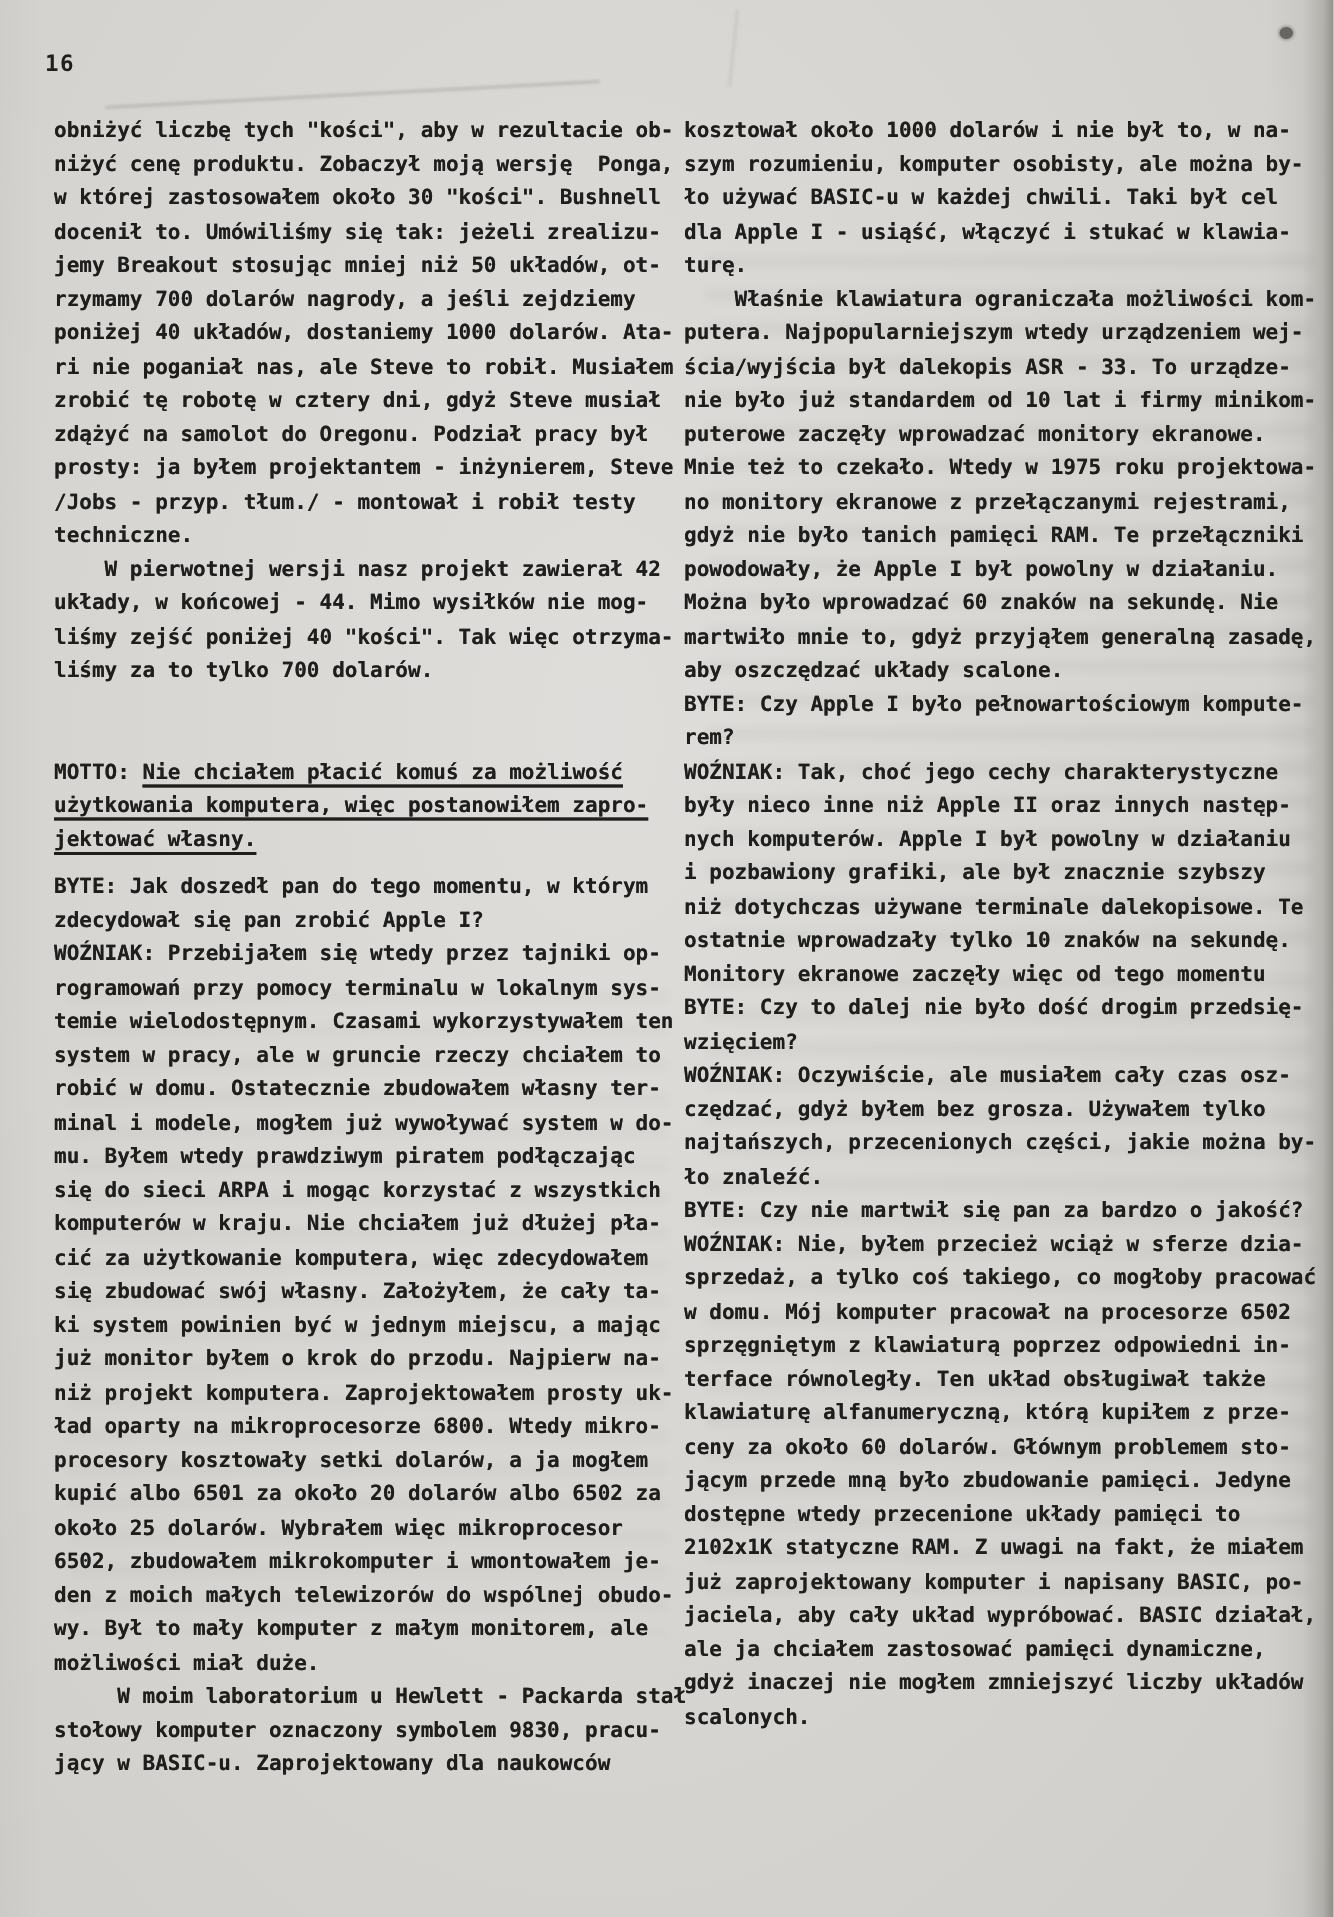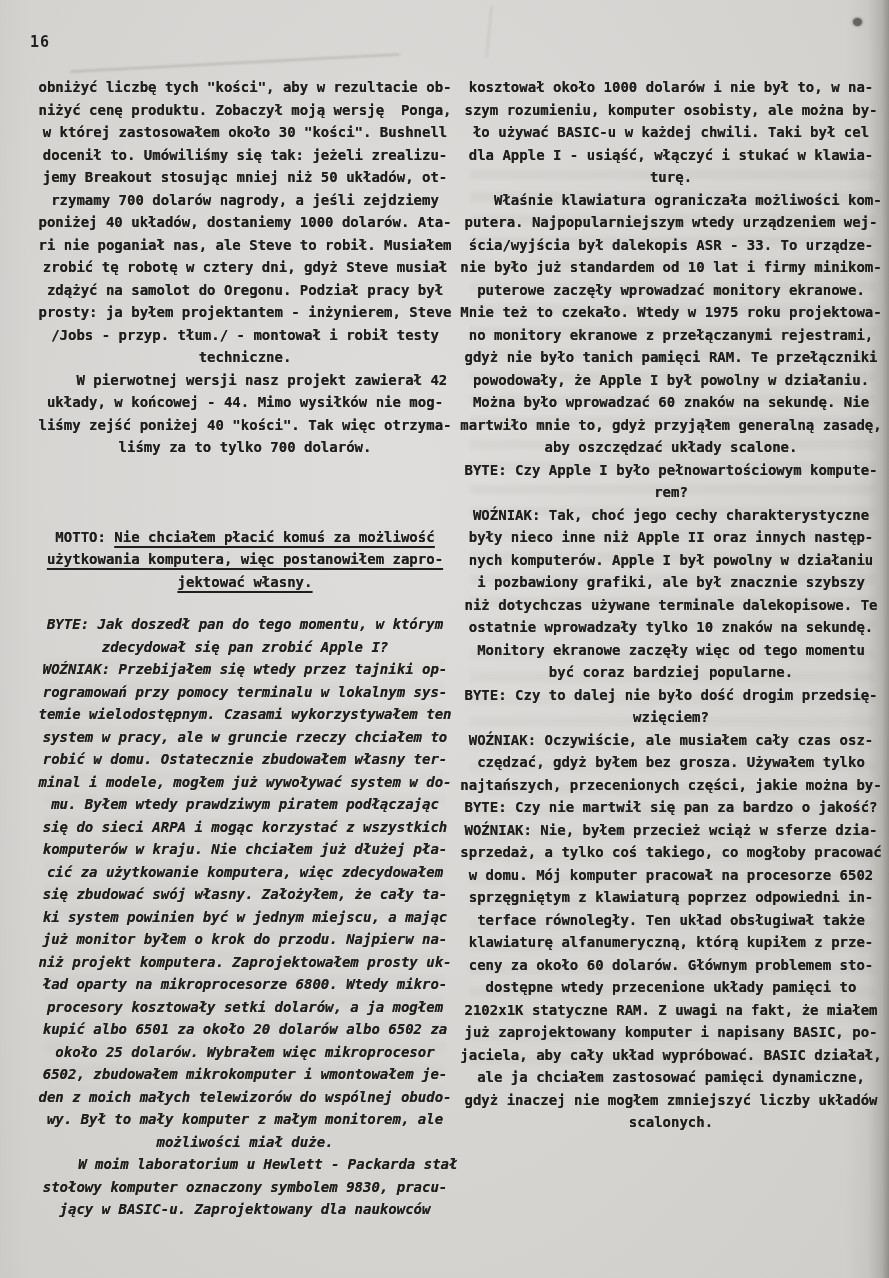--- a/index.html
+++ b/index.html
@@ -14,21 +14,20 @@
     font-family: "DejaVu Sans Mono", "Liberation Mono", monospace;
   }
   .page {
     position: relative;
     width: 889px;
     height: 1278px;
     background:
       radial-gradient(ellipse at 45% 38%, rgba(255,255,255,0.16), rgba(0,0,0,0.045)),
       linear-gradient(90deg, #d3d2cf 0px, #d8d7d4 28px, #d8d7d4 845px, #cfcecb 868px, #b7b6b1 882px, #96948e 889px);
     overflow: hidden;
-    text-align: center;
   }
   
   .bleed {
     position: absolute;
     background: repeating-linear-gradient(180deg,
       rgba(115,113,107,0.14) 0px, rgba(115,113,107,0.14) 9px,
       rgba(115,113,107,0.0) 9px, rgba(115,113,107,0.0) 22.5px);
     filter: blur(2.2px);
     pointer-events: none;
   }
@@ -68,22 +67,22 @@
     font-weight: bold;
     text-shadow: 0 0 0.4px rgba(34,34,32,0.75);
   }
   .col-left  { left: 36px;  width: 418px; }
   .col-right { left: 456px; width: 430px; }
   .line {
     height: 22.5px;
     line-height: 22.5px;
     white-space: pre;
   }
-  .block-motto     { margin-top: 67px; }
-  .block-interview { margin-top: 20px; font-style: italic; }
+  .block-motto     { margin-top: 45px; }
+  .block-interview { margin-top: 9px; }
   .und {
     text-decoration: underline;
     text-underline-offset: 4px;
     text-decoration-thickness: 1.5px;
   }
 </style>
 </head>
 <body>
 
 <div class="page">
@@ -172,34 +171,35 @@
         <div class="line">aby oszczędzać układy scalone.</div>
         <div class="line">BYTE: Czy Apple I było pełnowartościowym kompute-</div>
         <div class="line">rem?</div>
         <div class="line">WOŹNIAK: Tak, choć jego cechy charakterystyczne</div>
         <div class="line">były nieco inne niż Apple II oraz innych następ-</div>
         <div class="line">nych komputerów. Apple I był powolny w działaniu</div>
         <div class="line">i pozbawiony grafiki, ale był znacznie szybszy</div>
         <div class="line">niż dotychczas używane terminale dalekopisowe. Te</div>
         <div class="line">ostatnie wprowadzały tylko 10 znaków na sekundę.</div>
         <div class="line">Monitory ekranowe zaczęły więc od tego momentu</div>
-        <div class="line">być coraz bardziej popularne.</div>
         <div class="line">BYTE: Czy to dalej nie było dość drogim przedsię-</div>
         <div class="line">wzięciem?</div>
         <div class="line">WOŹNIAK: Oczywiście, ale musiałem cały czas osz-</div>
         <div class="line">czędzać, gdyż byłem bez grosza. Używałem tylko</div>
         <div class="line">najtańszych, przecenionych części, jakie można by-</div>
+        <div class="line">ło znaleźć.</div>
         <div class="line">BYTE: Czy nie martwił się pan za bardzo o jakość?</div>
         <div class="line">WOŹNIAK: Nie, byłem przecież wciąż w sferze dzia-</div>
         <div class="line">sprzedaż, a tylko coś takiego, co mogłoby pracować</div>
         <div class="line">w domu. Mój komputer pracował na procesorze 6502</div>
         <div class="line">sprzęgniętym z klawiaturą poprzez odpowiedni in-</div>
         <div class="line">terface równoległy. Ten układ obsługiwał także</div>
         <div class="line">klawiaturę alfanumeryczną, którą kupiłem z prze-</div>
         <div class="line">ceny za około 60 dolarów. Głównym problemem sto-</div>
+        <div class="line">jącym przede mną było zbudowanie pamięci. Jedyne</div>
         <div class="line">dostępne wtedy przecenione układy pamięci to</div>
         <div class="line">2102x1K statyczne RAM. Z uwagi na fakt, że miałem</div>
         <div class="line">już zaprojektowany komputer i napisany BASIC, po-</div>
         <div class="line">jaciela, aby cały układ wypróbować. BASIC działał,</div>
         <div class="line">ale ja chciałem zastosować pamięci dynamiczne,</div>
         <div class="line">gdyż inaczej nie mogłem zmniejszyć liczby układów</div>
         <div class="line">scalonych.</div>
       </div>
     </div>
 </div>

